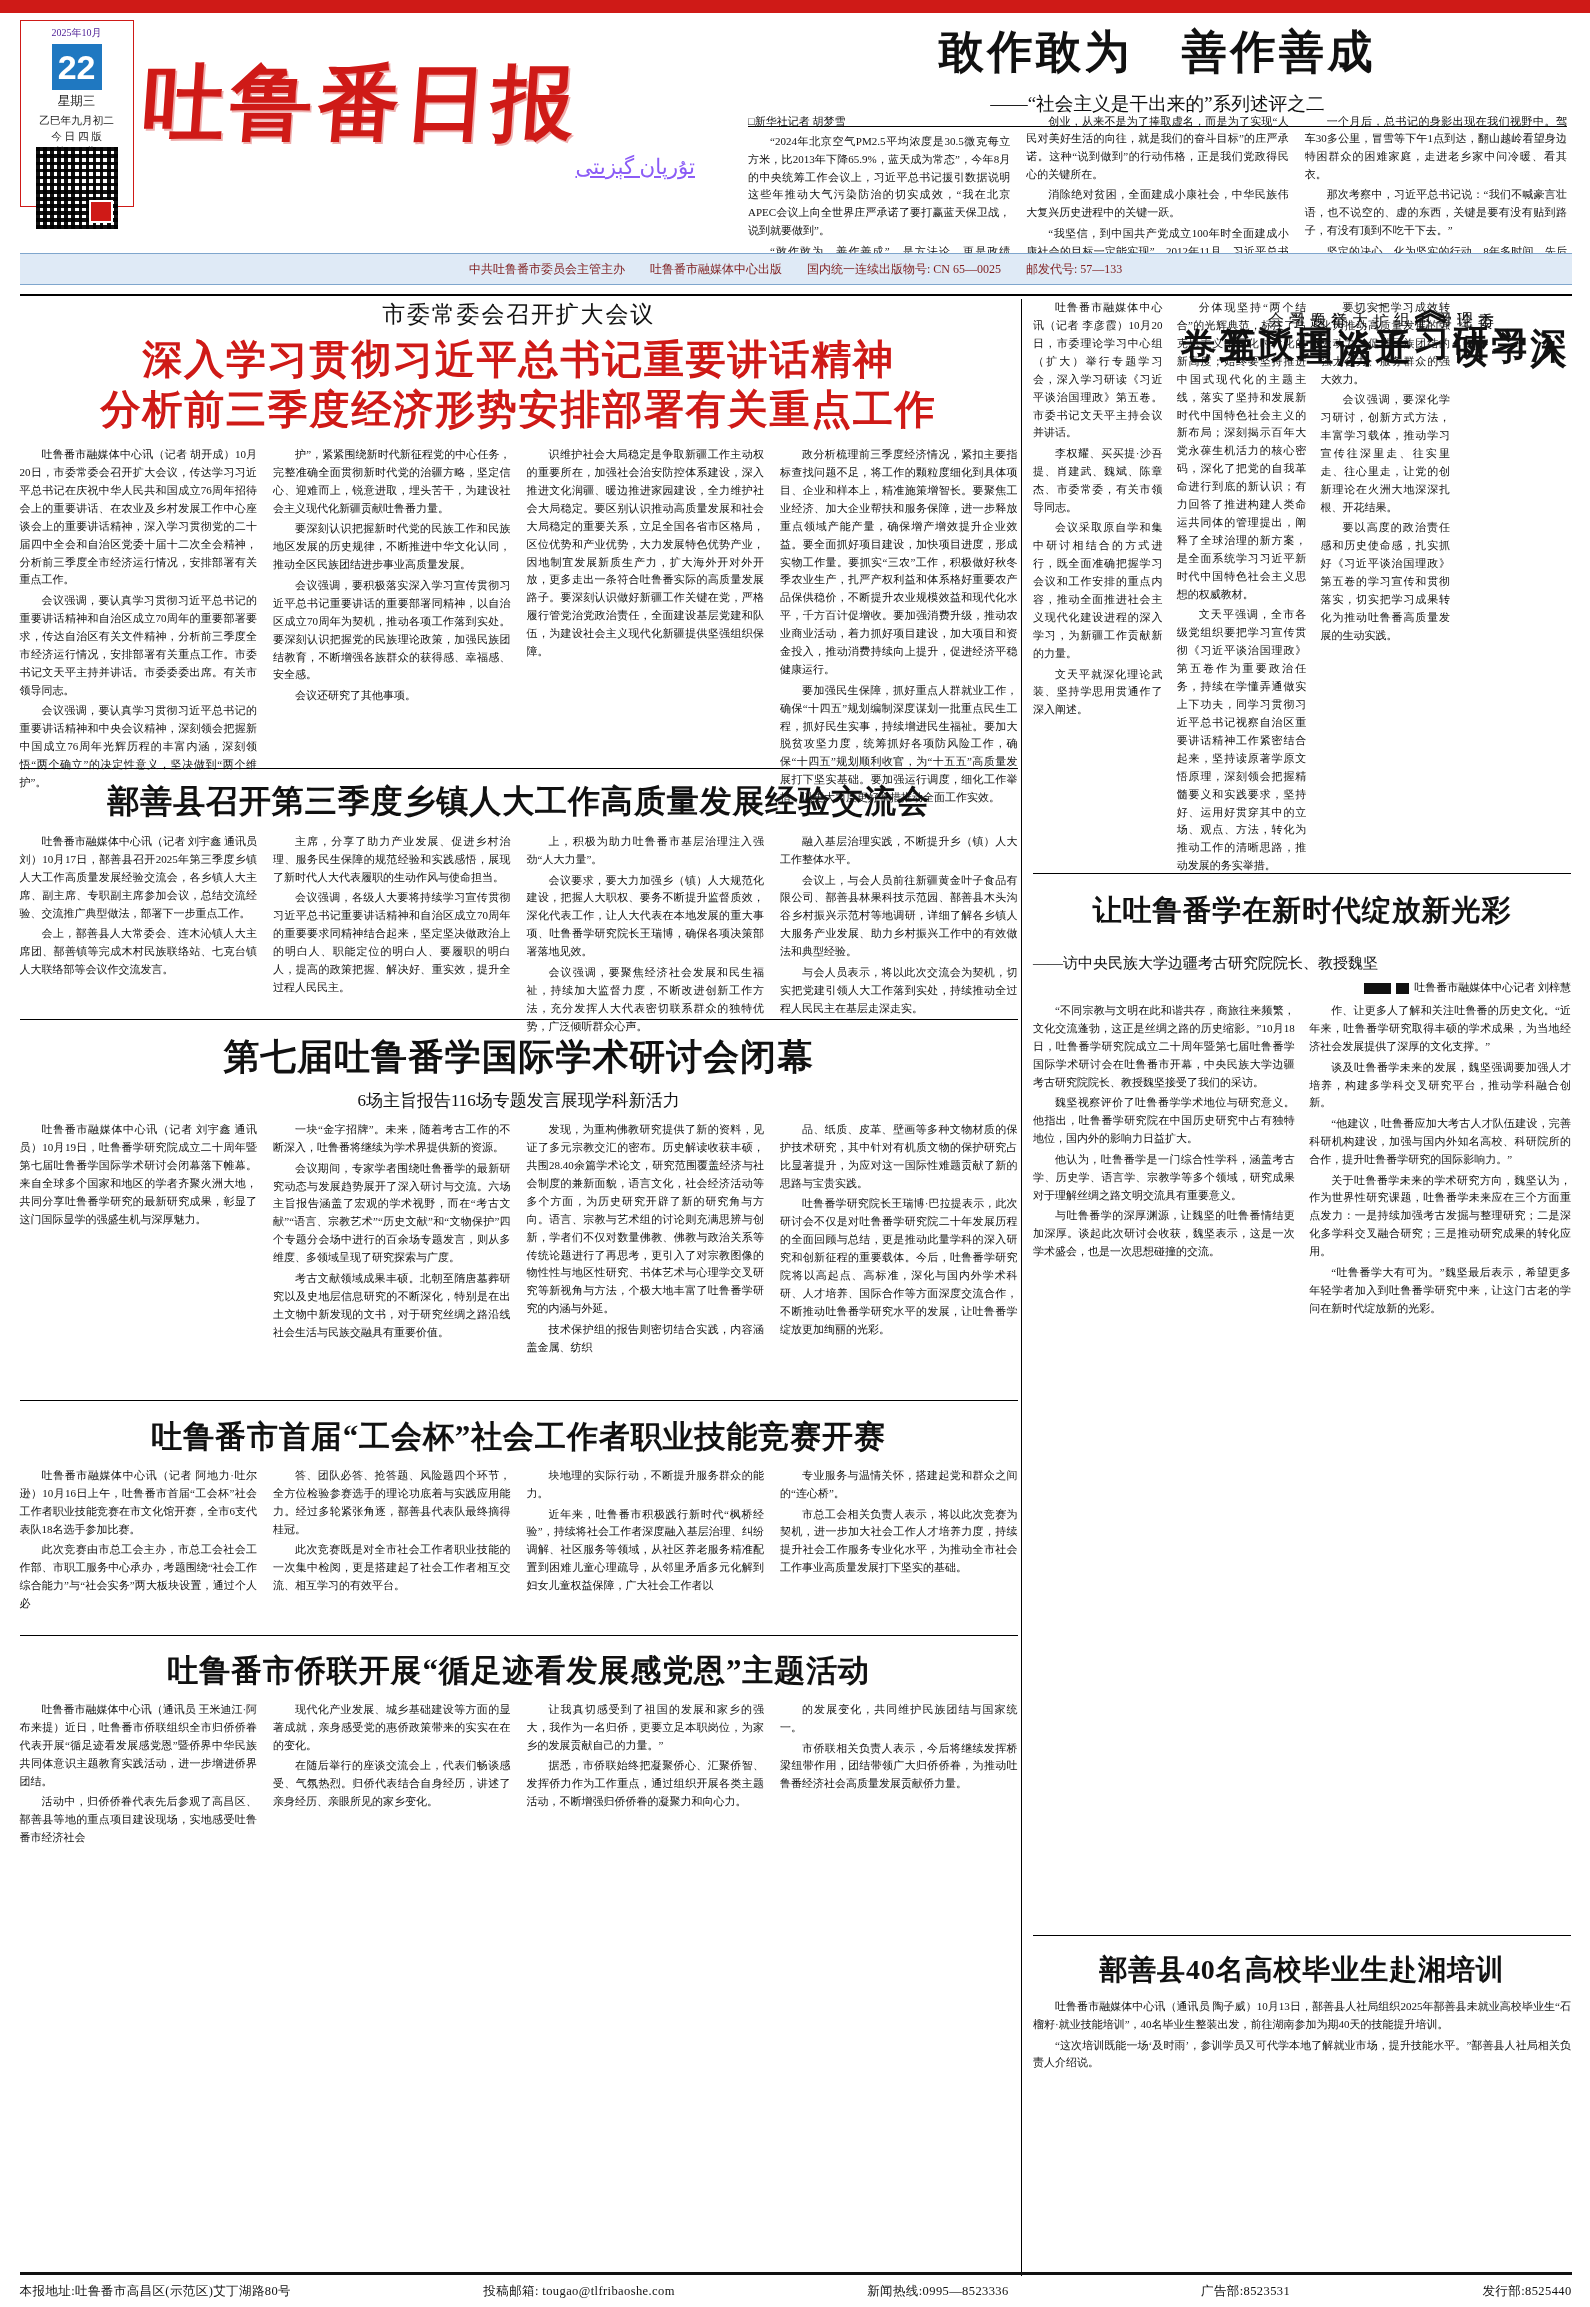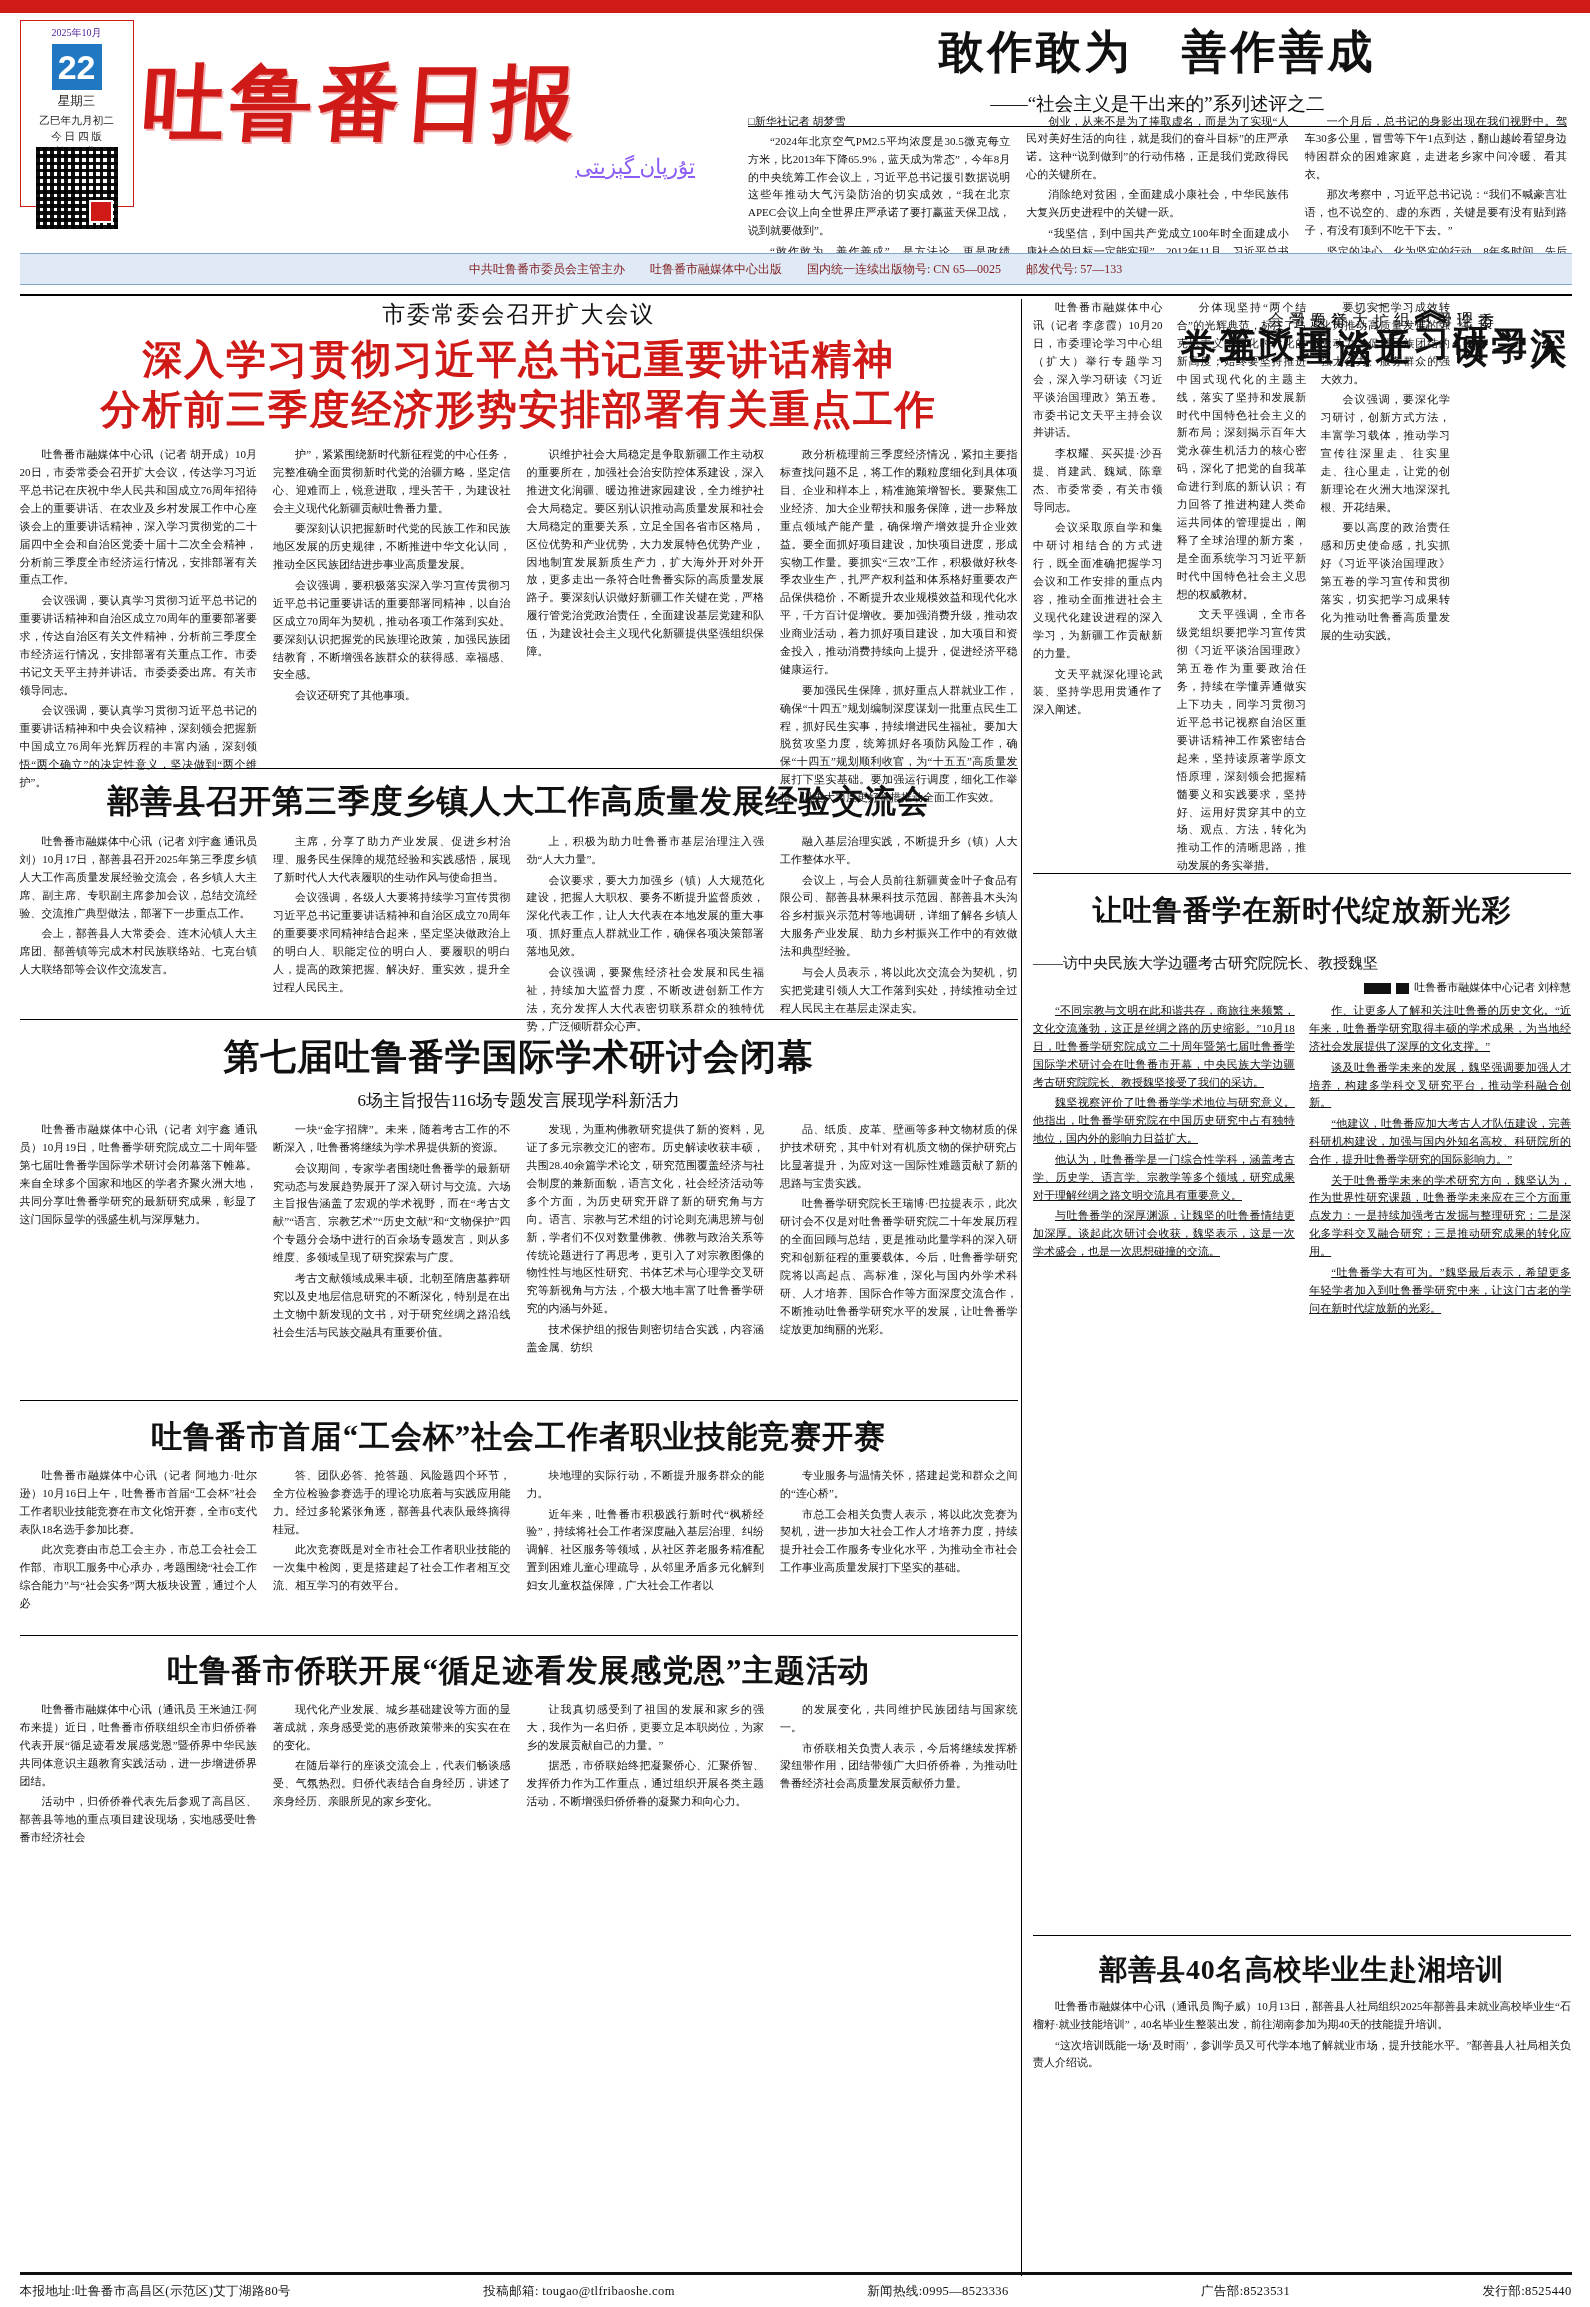--- a/index.html
+++ b/index.html
@@ -90,21 +90,21 @@
   .secE h2{margin:0;text-align:center;font-size:31px;font-weight:bold;letter-spacing:0.9px;}
   .secE .body{display:flex;gap:16px;margin-top:9px;}
   .secE .body .c{flex:1;}
 
   
   .secF{position:absolute;left:1033px;top:891px;width:538px;}
   .secF h2{margin:0;text-align:center;font-size:29px;font-weight:bold;letter-spacing:0.9px;}
   .secF .sub{font-size:15px;margin-top:23px;}
   .secF .meta{font-size:11px;margin-top:7.1px;text-align:right;}
   .secF .body{display:flex;gap:14.3px;margin-top:7.1px;}
-  .secF .body .c{flex:1;text-decoration:underline;}
+  .secF .body .c{flex:1;}
   .secF .blk{display:inline-block;width:27px;height:10.7px;background:#111;margin-right:5.3px;vertical-align:middle;}
   .secF .blk2{display:inline-block;width:12.5px;height:10.7px;background:#111;margin-right:5.3px;vertical-align:middle;}
 
   
   .secG{position:absolute;left:1033px;top:1951px;width:538px;}
   .secG h2{margin:0;text-align:center;font-size:28px;font-weight:bold;letter-spacing:0.9px;}
   .secG .body{display:flex;gap:14.3px;margin-top:9px;}
   .secG .body .c{flex:1;}
 
   
@@ -232,21 +232,21 @@
       <div class="c">
         <p>吐鲁番市融媒体中心讯（记者 刘宇鑫 通讯员 刘）10月17日，鄯善县召开2025年第三季度乡镇人大工作高质量发展经验交流会，各乡镇人大主席、副主席、专职副主席参加会议，总结交流经验、交流推广典型做法，部署下一步重点工作。</p>
         <p>会上，鄯善县人大常委会、连木沁镇人大主席团、鄯善镇等完成木村民族联络站、七克台镇人大联络部等会议作交流发言。</p>
       </div>
       <div class="c">
         <p>主席，分享了助力产业发展、促进乡村治理、服务民生保障的规范经验和实践感悟，展现了新时代人大代表履职的生动作风与使命担当。</p>
         <p>会议强调，各级人大要将持续学习宣传贯彻习近平总书记重要讲话精神和自治区成立70周年的重要要求同精神结合起来，坚定坚决做政治上的明白人、职能定位的明白人、要履职的明白人，提高的政策把握、解决好、重实效，提升全过程人民民主。</p>
       </div>
       <div class="c">
         <p>上，积极为助力吐鲁番市基层治理注入强劲“人大力量”。</p>
-        <p>会议要求，要大力加强乡（镇）人大规范化建设，把握人大职权、要务不断提升监督质效，深化代表工作，让人大代表在本地发展的重大事项、抓好重点人群就业工作，确保各项决策部署落地见效。</p>
+        <p>会议要求，要大力加强乡（镇）人大规范化建设，把握人大职权、要务不断提升监督质效，深化代表工作，让人大代表在本地发展的重大事项、吐鲁番学研究院长王瑞博，确保各项决策部署落地见效。</p>
         <p>会议强调，要聚焦经济社会发展和民生福祉，持续加大监督力度，不断改进创新工作方法，充分发挥人大代表密切联系群众的独特优势，广泛倾听群众心声。</p>
       </div>
       <div class="c">
         <p>融入基层治理实践，不断提升乡（镇）人大工作整体水平。</p>
         <p>会议上，与会人员前往新疆黄金叶子食品有限公司、鄯善县林果科技示范园、鄯善县木头沟谷乡村振兴示范村等地调研，详细了解各乡镇人大服务产业发展、助力乡村振兴工作中的有效做法和典型经验。</p>
         <p>与会人员表示，将以此次交流会为契机，切实把党建引领人大工作落到实处，持续推动全过程人民民主在基层走深走实。</p>
       </div>
     </div>
   </div>
 

